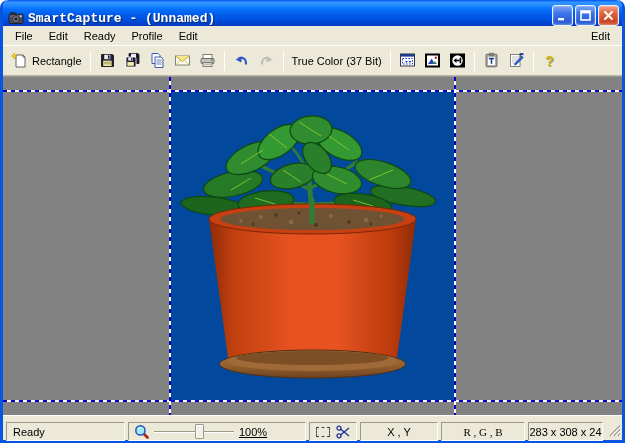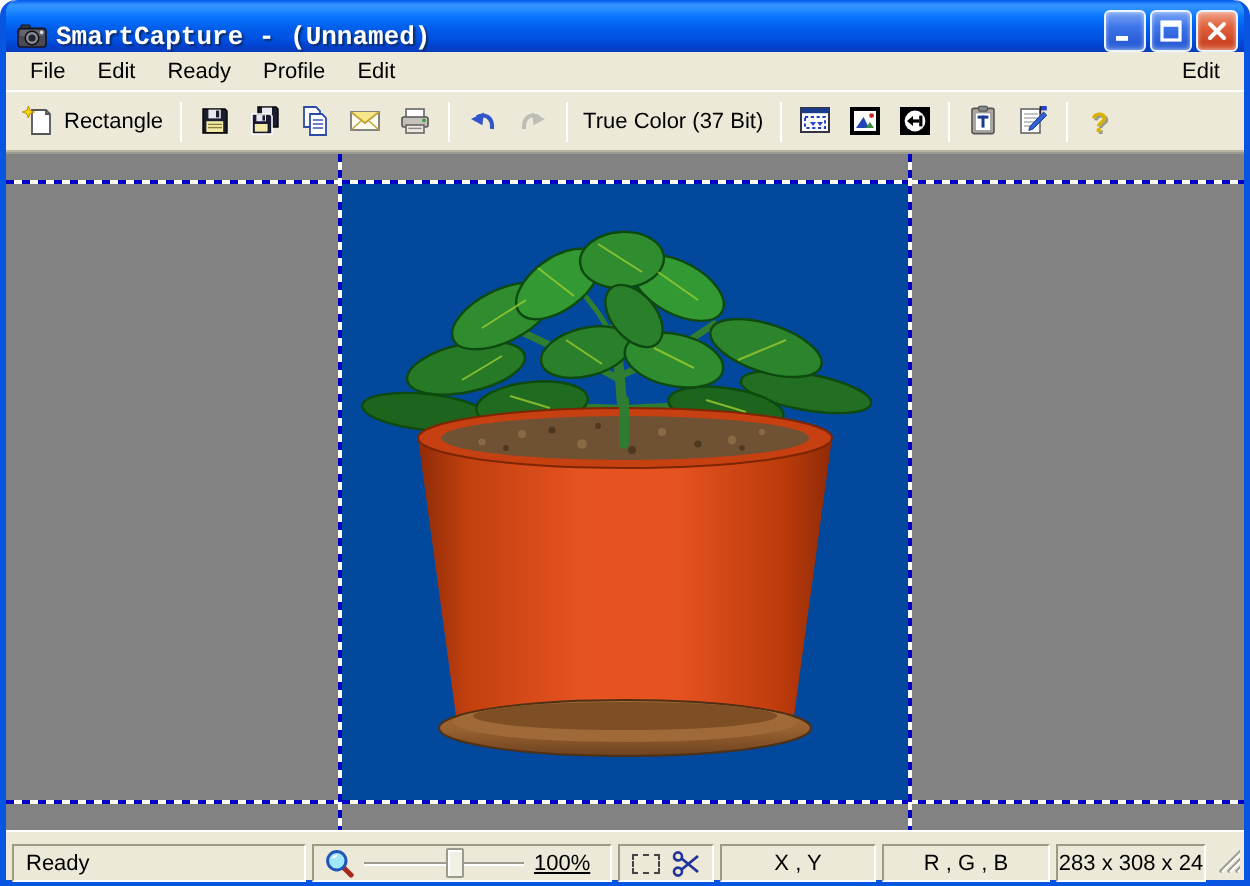--- a/index.html
+++ b/index.html
@@ -44,24 +44,24 @@
   .ants.v{ top:0; bottom:0; width:2px;
      background:repeating-linear-gradient(180deg,#0000C8 0 4px,#ffffff 4px 8px); }
   .image{ position:absolute; left:168px; top:15px; width:283px; height:308px; z-index:2; }
   .image svg{ display:block; width:283px; height:308px; }
   
   .statusbar{ height:25px; background:#ECE9D8; border-top:1px solid #fff; display:flex;
               align-items:center; gap:3px; padding:10px 2px 3px 3px; font-size:11px; color:#000; }
   .panel{ height:19px; border:1px solid; border-color:#9D9A84 #FFFFFF #FFFFFF #9D9A84;
           display:flex; align-items:center; padding:0 6px; white-space:nowrap; }
   .panel.grow{ flex:1 1 auto; }
-  .panel.zoom{ width:150px; gap:5px; padding:0 5px;text-decoration:underline; }
+  .panel.zoom{ width:178px; gap:5px; padding:0 5px;text-decoration:underline; }
   .panel.tools{ width:48px; justify-content:center; gap:6px; padding:0 3px; }
   .panel.xy{ width:78px; justify-content:center; }
-  .panel.rgb{ width:84px; justify-content:center; }
+  .panel.rgb{ width:84px; justify-content:center;font-family:Liberation Serif, serif; }
   .panel.dims{ width:75px; justify-content:center; }
   .slider{ position:relative; width:80px; height:17px; flex:0 0 auto; }
   .slider .track{ position:absolute; left:0; right:0; top:8px; height:2px; background:#cfcbbd;
                   border-top:1px solid #9a9a8e; border-bottom:1px solid #fff; }
   .slider .thumb{ position:absolute; left:41px; top:1px; width:9px; height:15px; background:#F2F0E4;
                   border:1px solid #9a9a8e; border-radius:1px; box-shadow:inset 1px 1px 0 #fff; }
   .selrect{ width:14px; height:10px; border:1px dashed #444; background:transparent; }
   .grip{ width:14px; height:19px; align-self:flex-end; }
 </style>
 </head>

